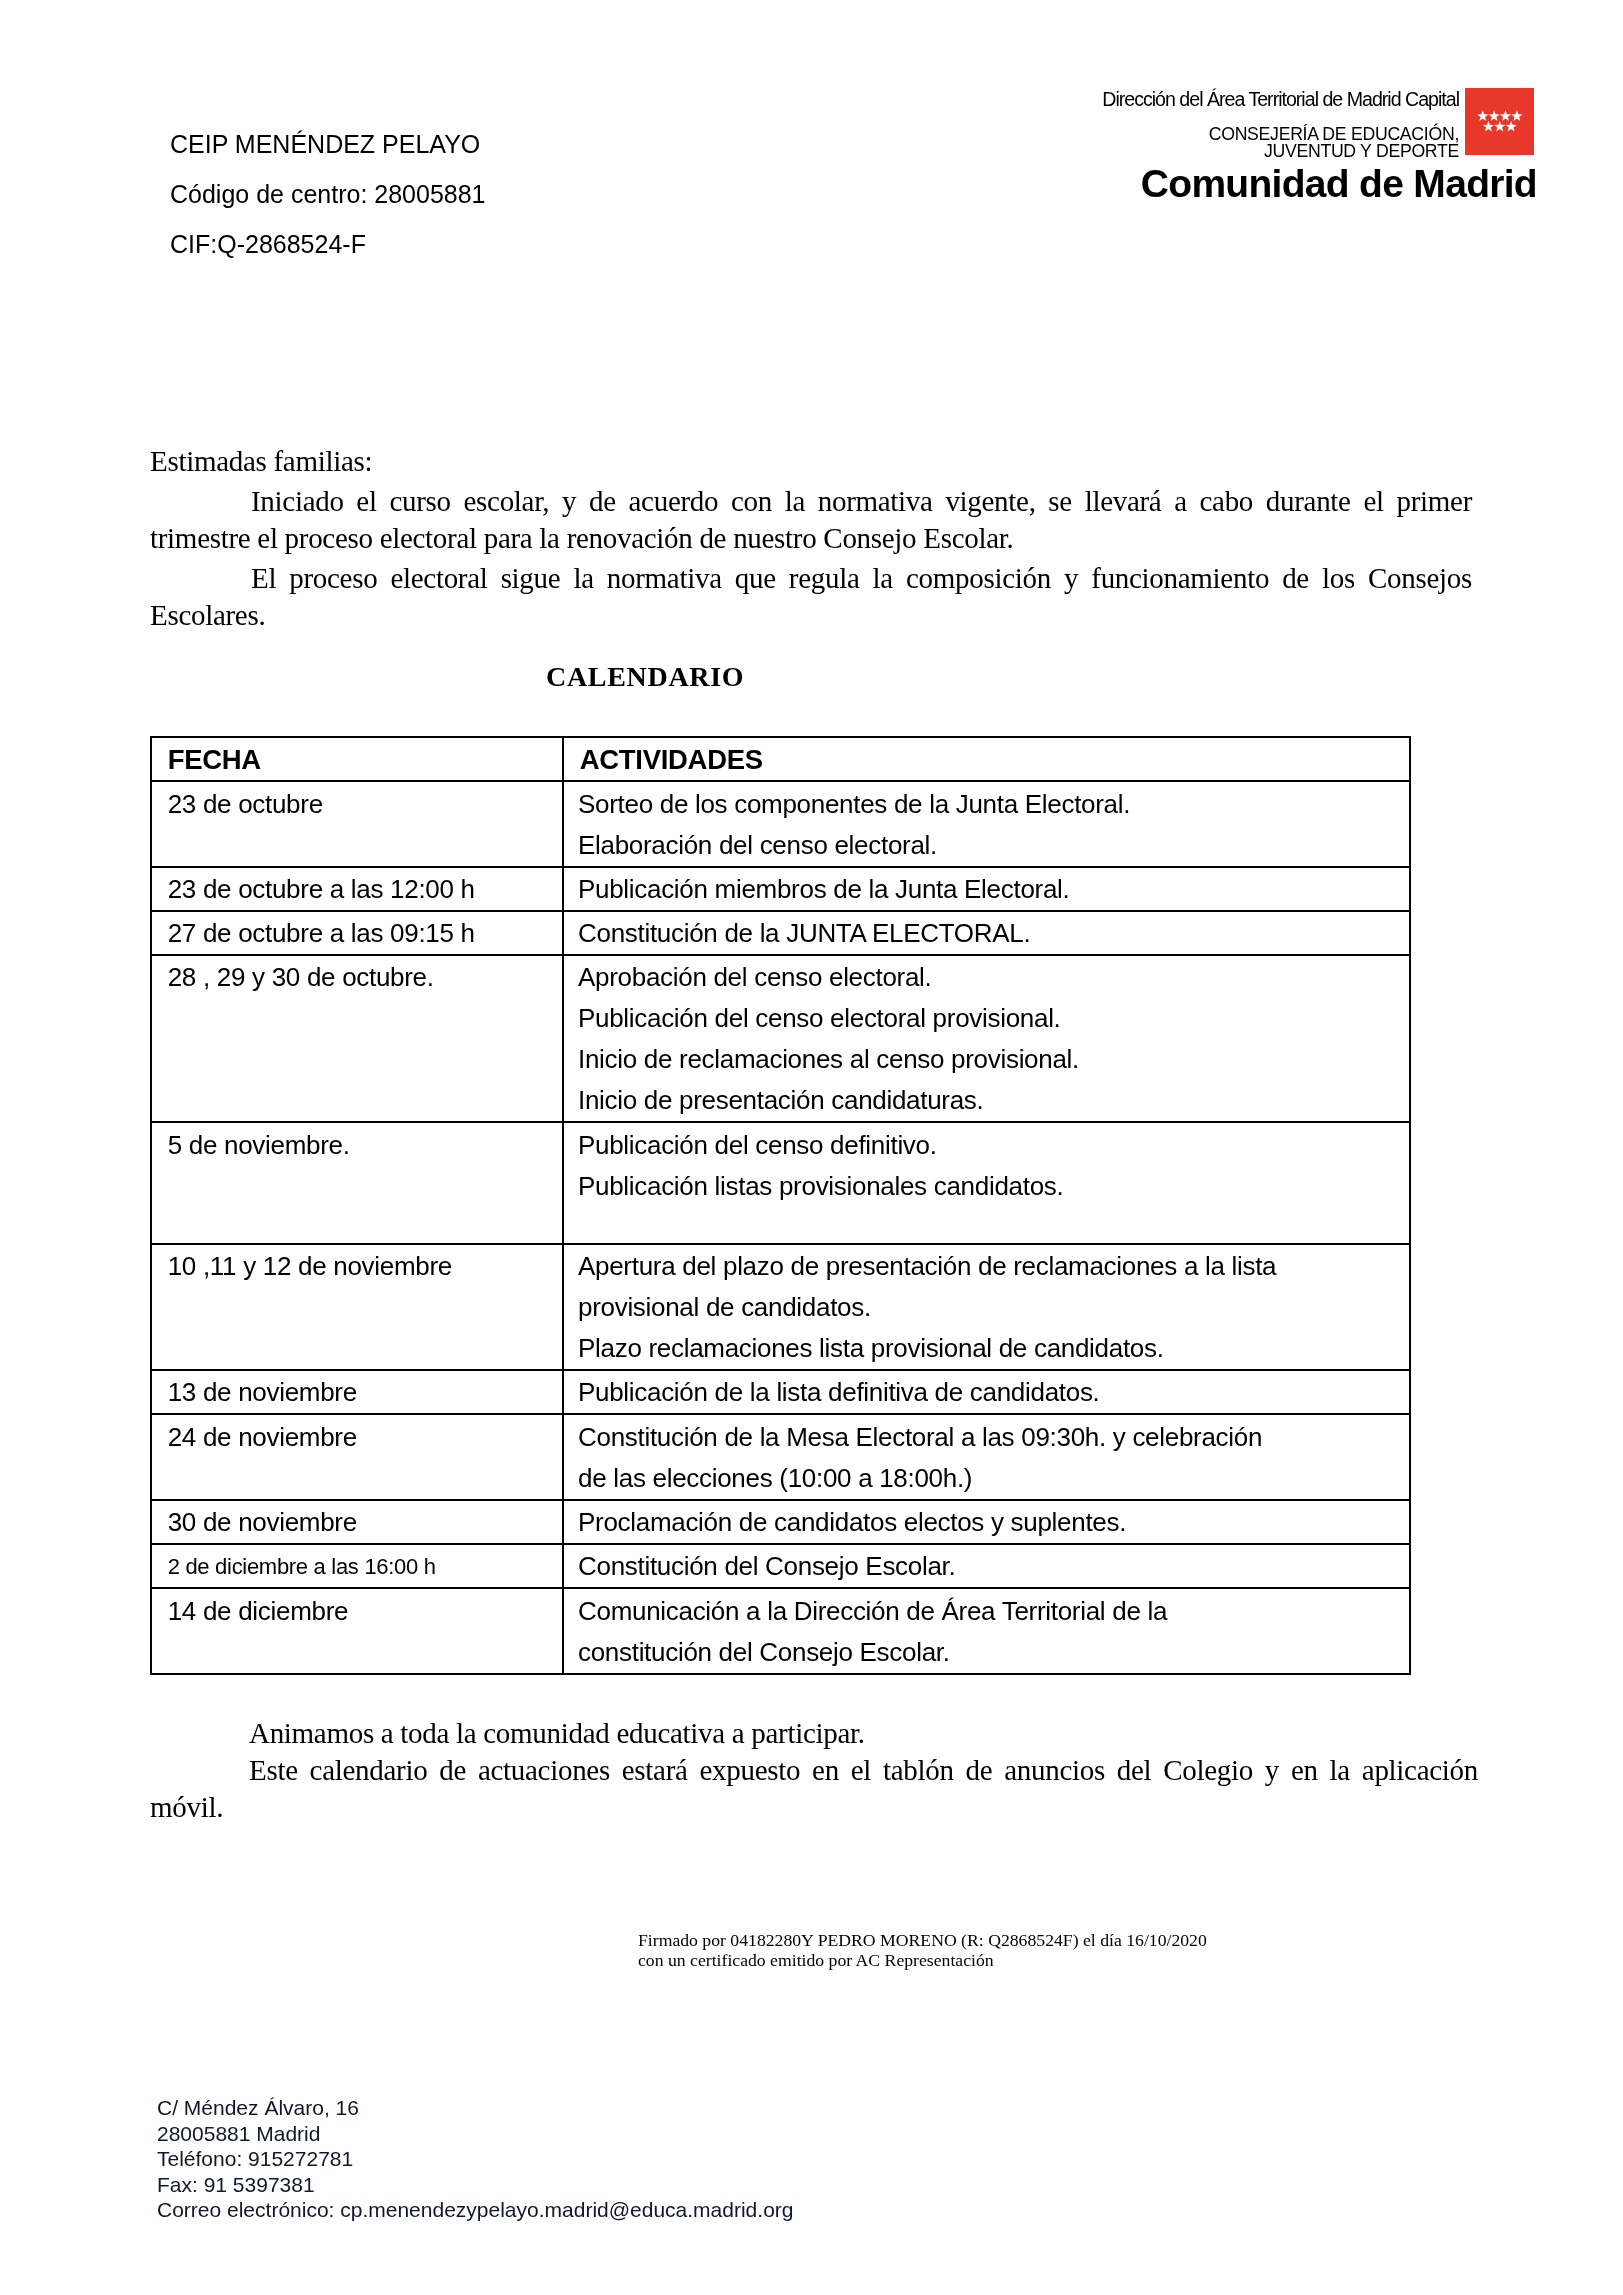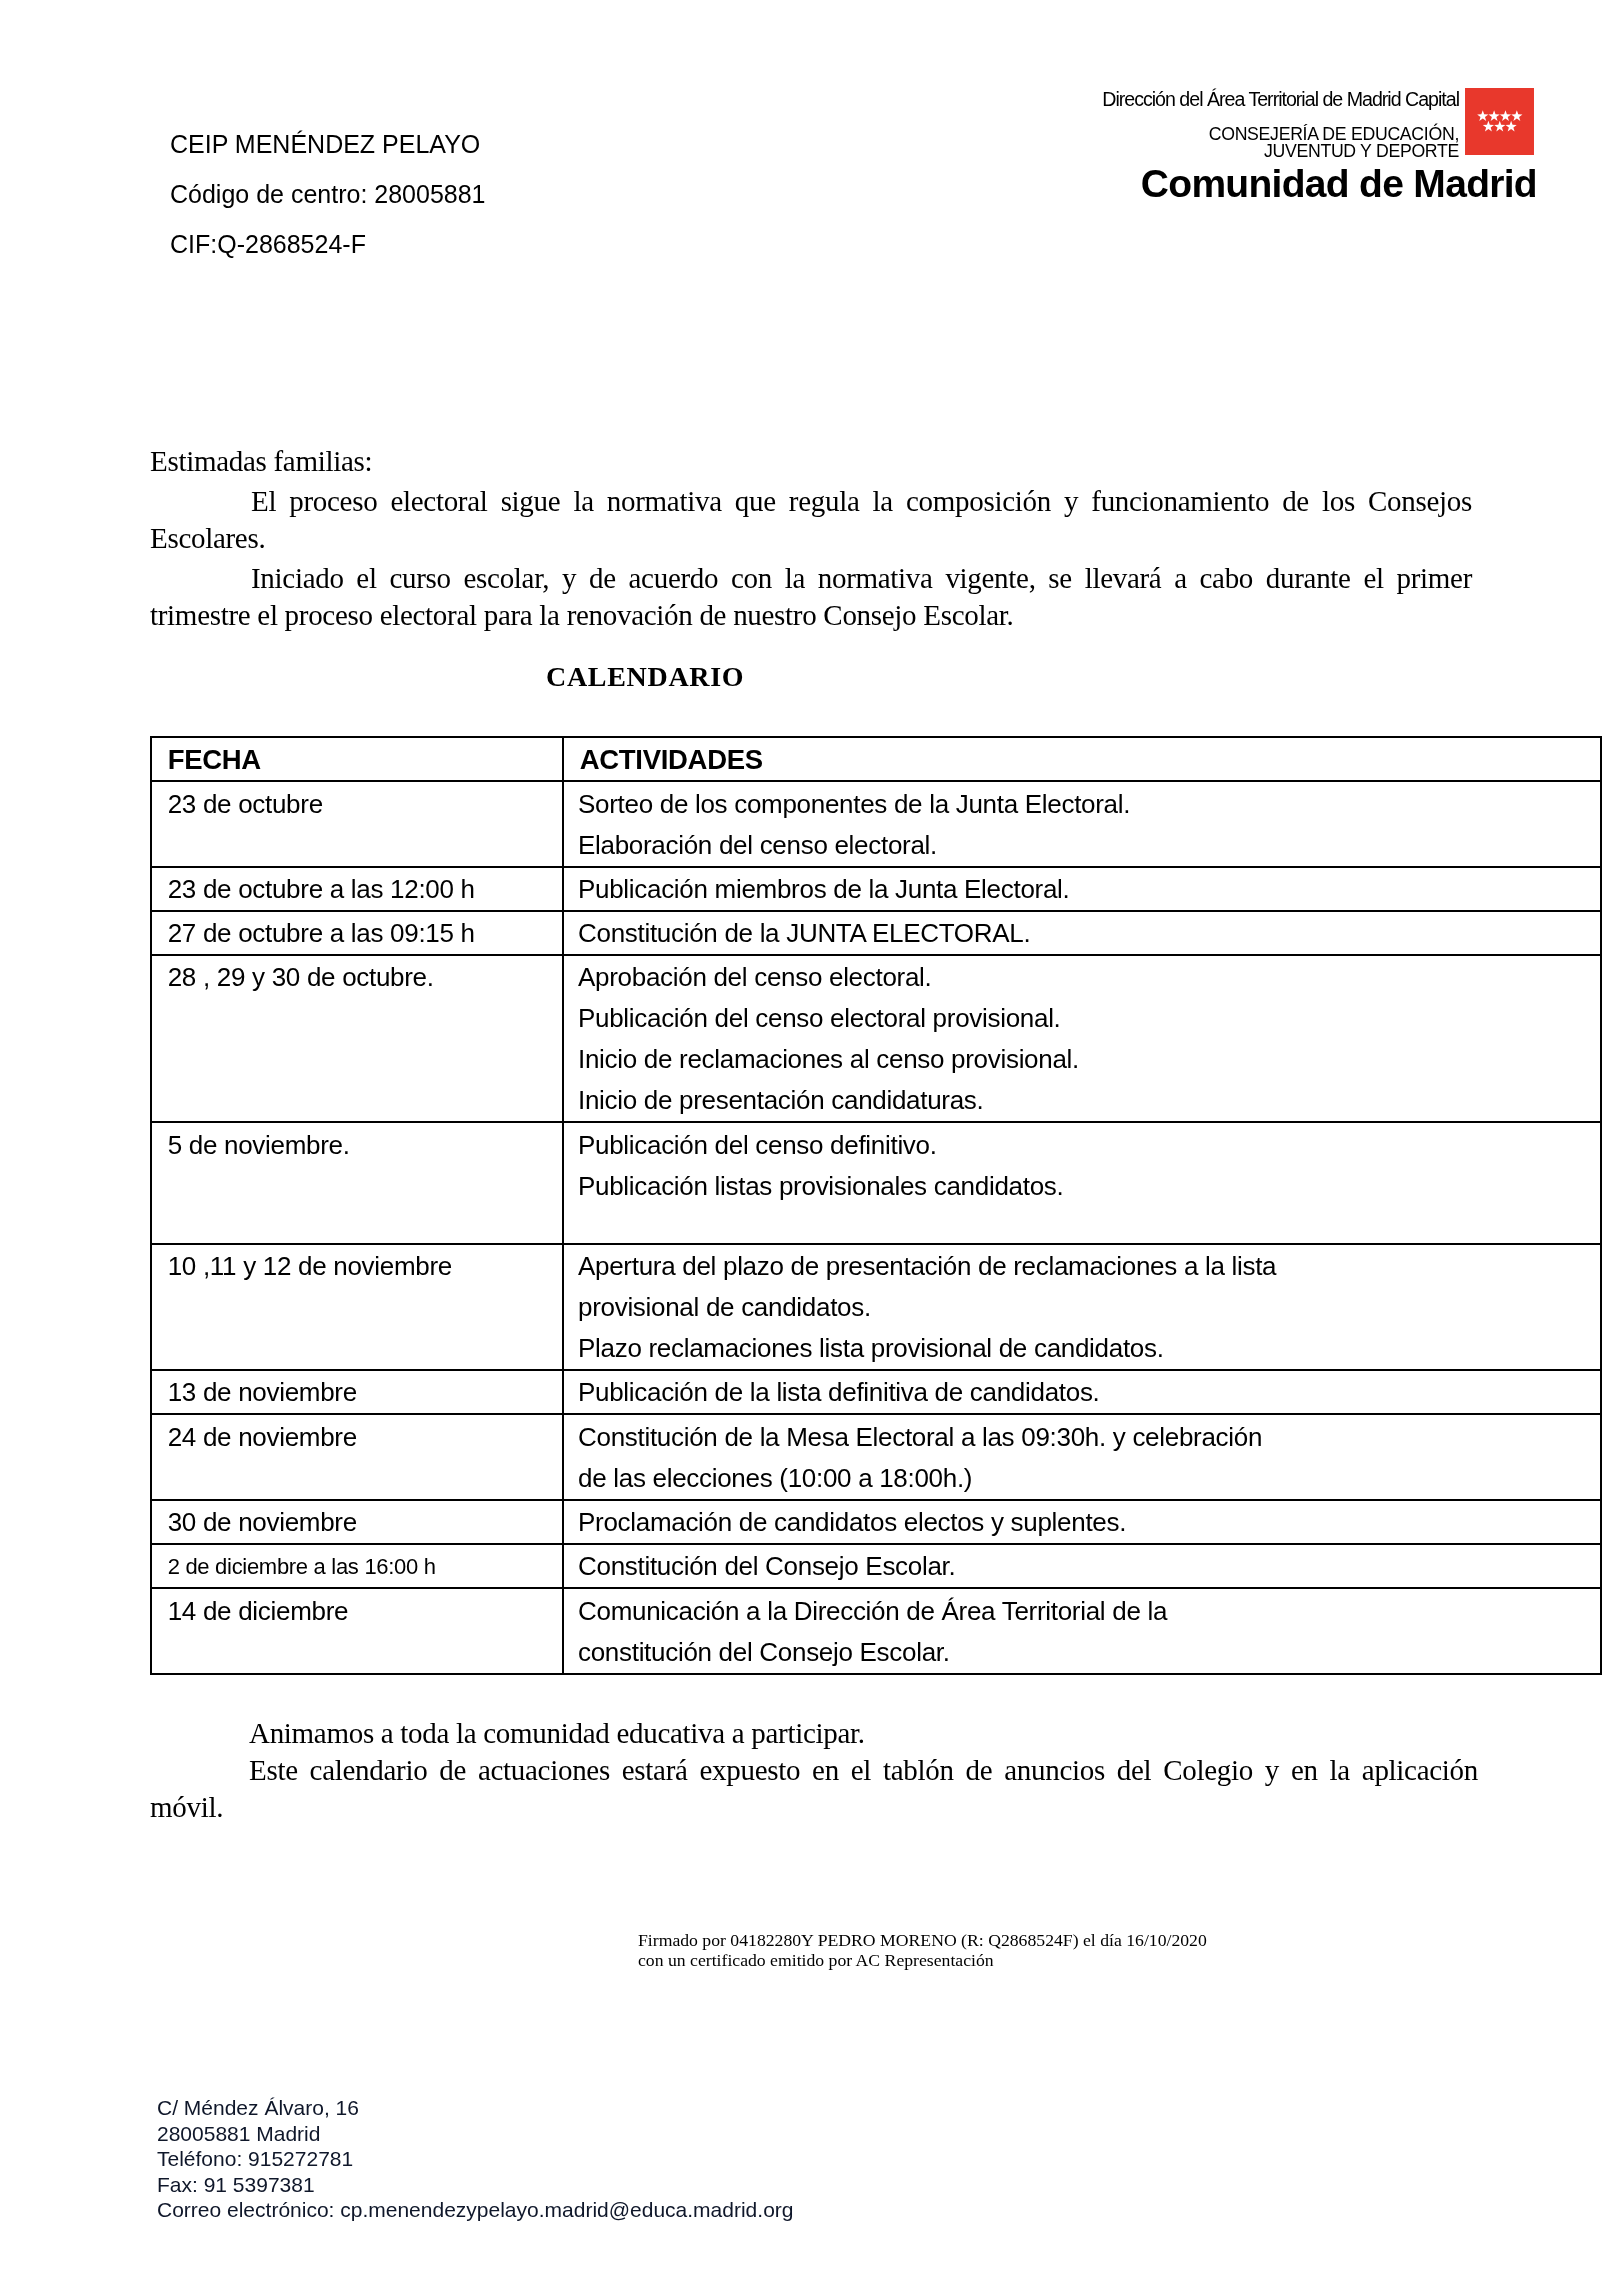--- a/index.html
+++ b/index.html
@@ -87,21 +87,21 @@
     font-size: 28px;
     font-weight: bold;
     letter-spacing: 0.7px;
   }
 
   
   table.calendar {
     position: absolute;
     left: 150px;
     top: 736px;
-    width: 1452px;
+    width: 1261px;
     border-collapse: collapse;
     table-layout: fixed;
     font-family: "Liberation Sans", sans-serif;
     font-size: 26px;
     letter-spacing: -0.3px;
     border-radius: 17px;
   }
   table.calendar col.c1 { width: 412px; }
   table.calendar th, table.calendar td {
     border: 2px solid #000;
@@ -186,22 +186,22 @@
     <use href="#star" x="61.6" y="43"></use>
     <use href="#star" x="78.9" y="43"></use>
     <use href="#star" x="35.6" y="59"></use>
     <use href="#star" x="52.9" y="59"></use>
     <use href="#star" x="70.2" y="59"></use>
   </svg>
   <div class="gov-brand">Comunidad de Madrid</div>
 
   <div class="letter">
     <p>Estimadas familias:</p>
+    <p class="indented">Iniciado el curso escolar, y de acuerdo con la normativa vigente, se llevará a cabo durante el primer trimestre  el proceso electoral para la renovación de nuestro Consejo Escolar.</p>
     <p class="indented">El proceso electoral sigue la normativa que regula la composición y funcionamiento de los Consejos Escolares.</p>
-    <p class="indented">Iniciado el curso escolar, y de acuerdo con la normativa vigente, se llevará a cabo durante el primer trimestre  el proceso electoral para la renovación de nuestro Consejo Escolar.</p>
   </div>
 
   <div class="calendar-title">CALENDARIO</div>
 
   <table class="calendar">
     <colgroup>
         <col class="c1">
         <col class="c2">
       </colgroup>
     <thead>

